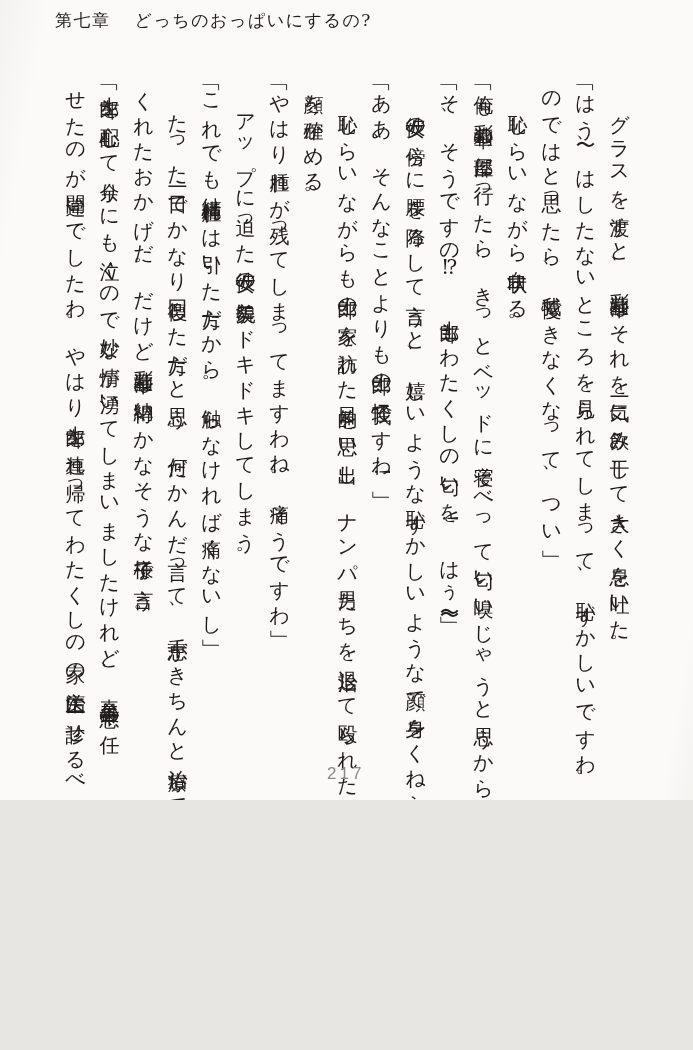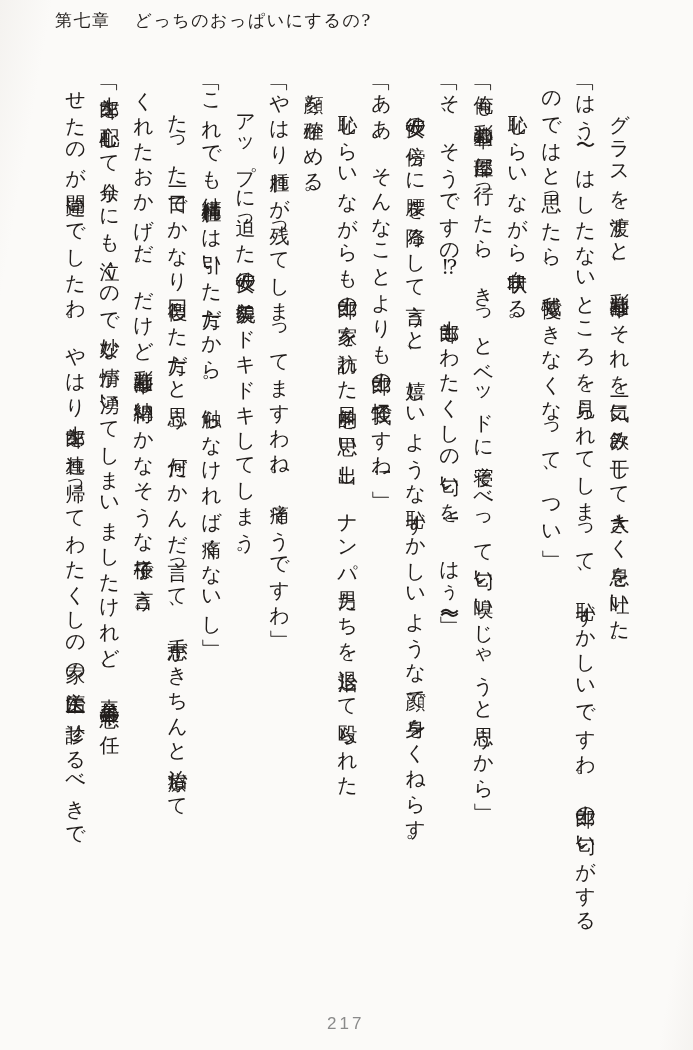--- a/index.html
+++ b/index.html
@@ -3,21 +3,21 @@
 <meta charset="utf-8">
 <style>
   html, body {
     margin: 0;
     padding: 0;
     background: #e8e6e3;
   }
   .page {
     position: relative;
     width: 693px;
-    height: 1050px;
+    height: 800px;
     margin: 0 auto;
     background: linear-gradient(100deg, #f4f2ef 0%, #fbfaf8 6%, #fbfaf8 96%, #f5f3f0 100%);
     overflow: hidden;
     font-family: "DejaVu Serif", "Liberation Serif", serif;
     color: #211d1b;
   }
   .chapter-header {
     position: absolute;
     top: 9px;
     left: 55px;

